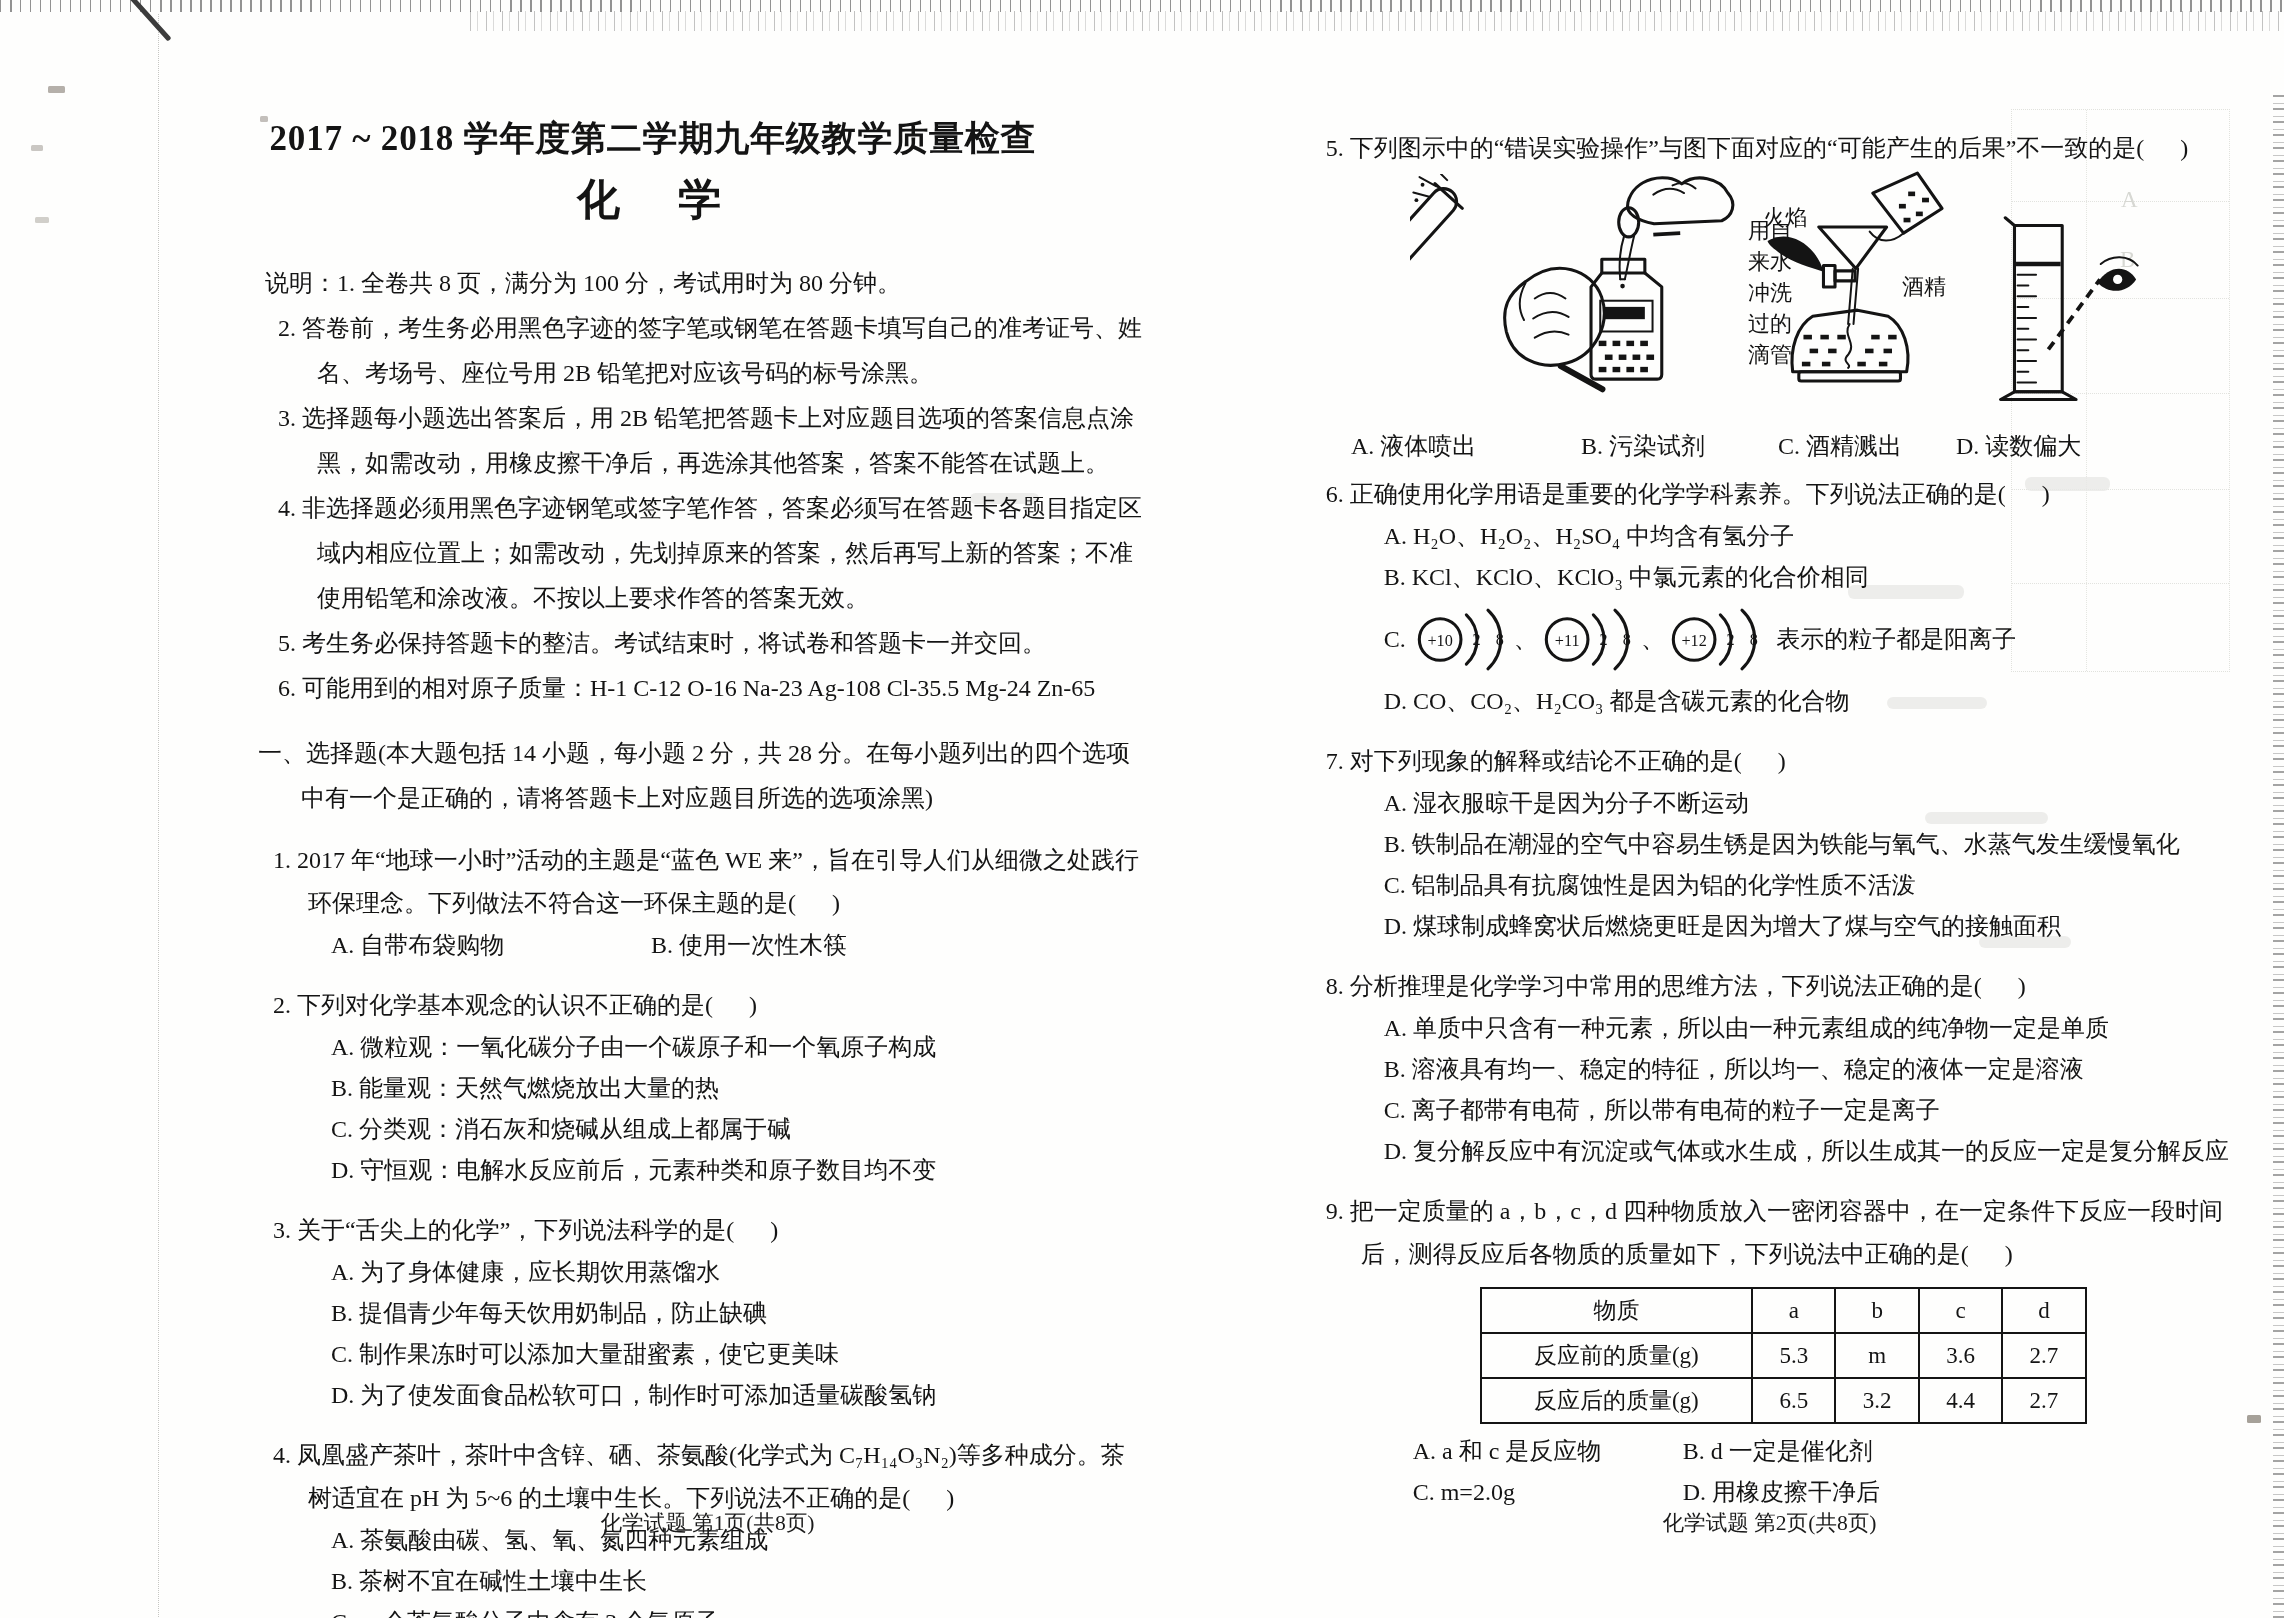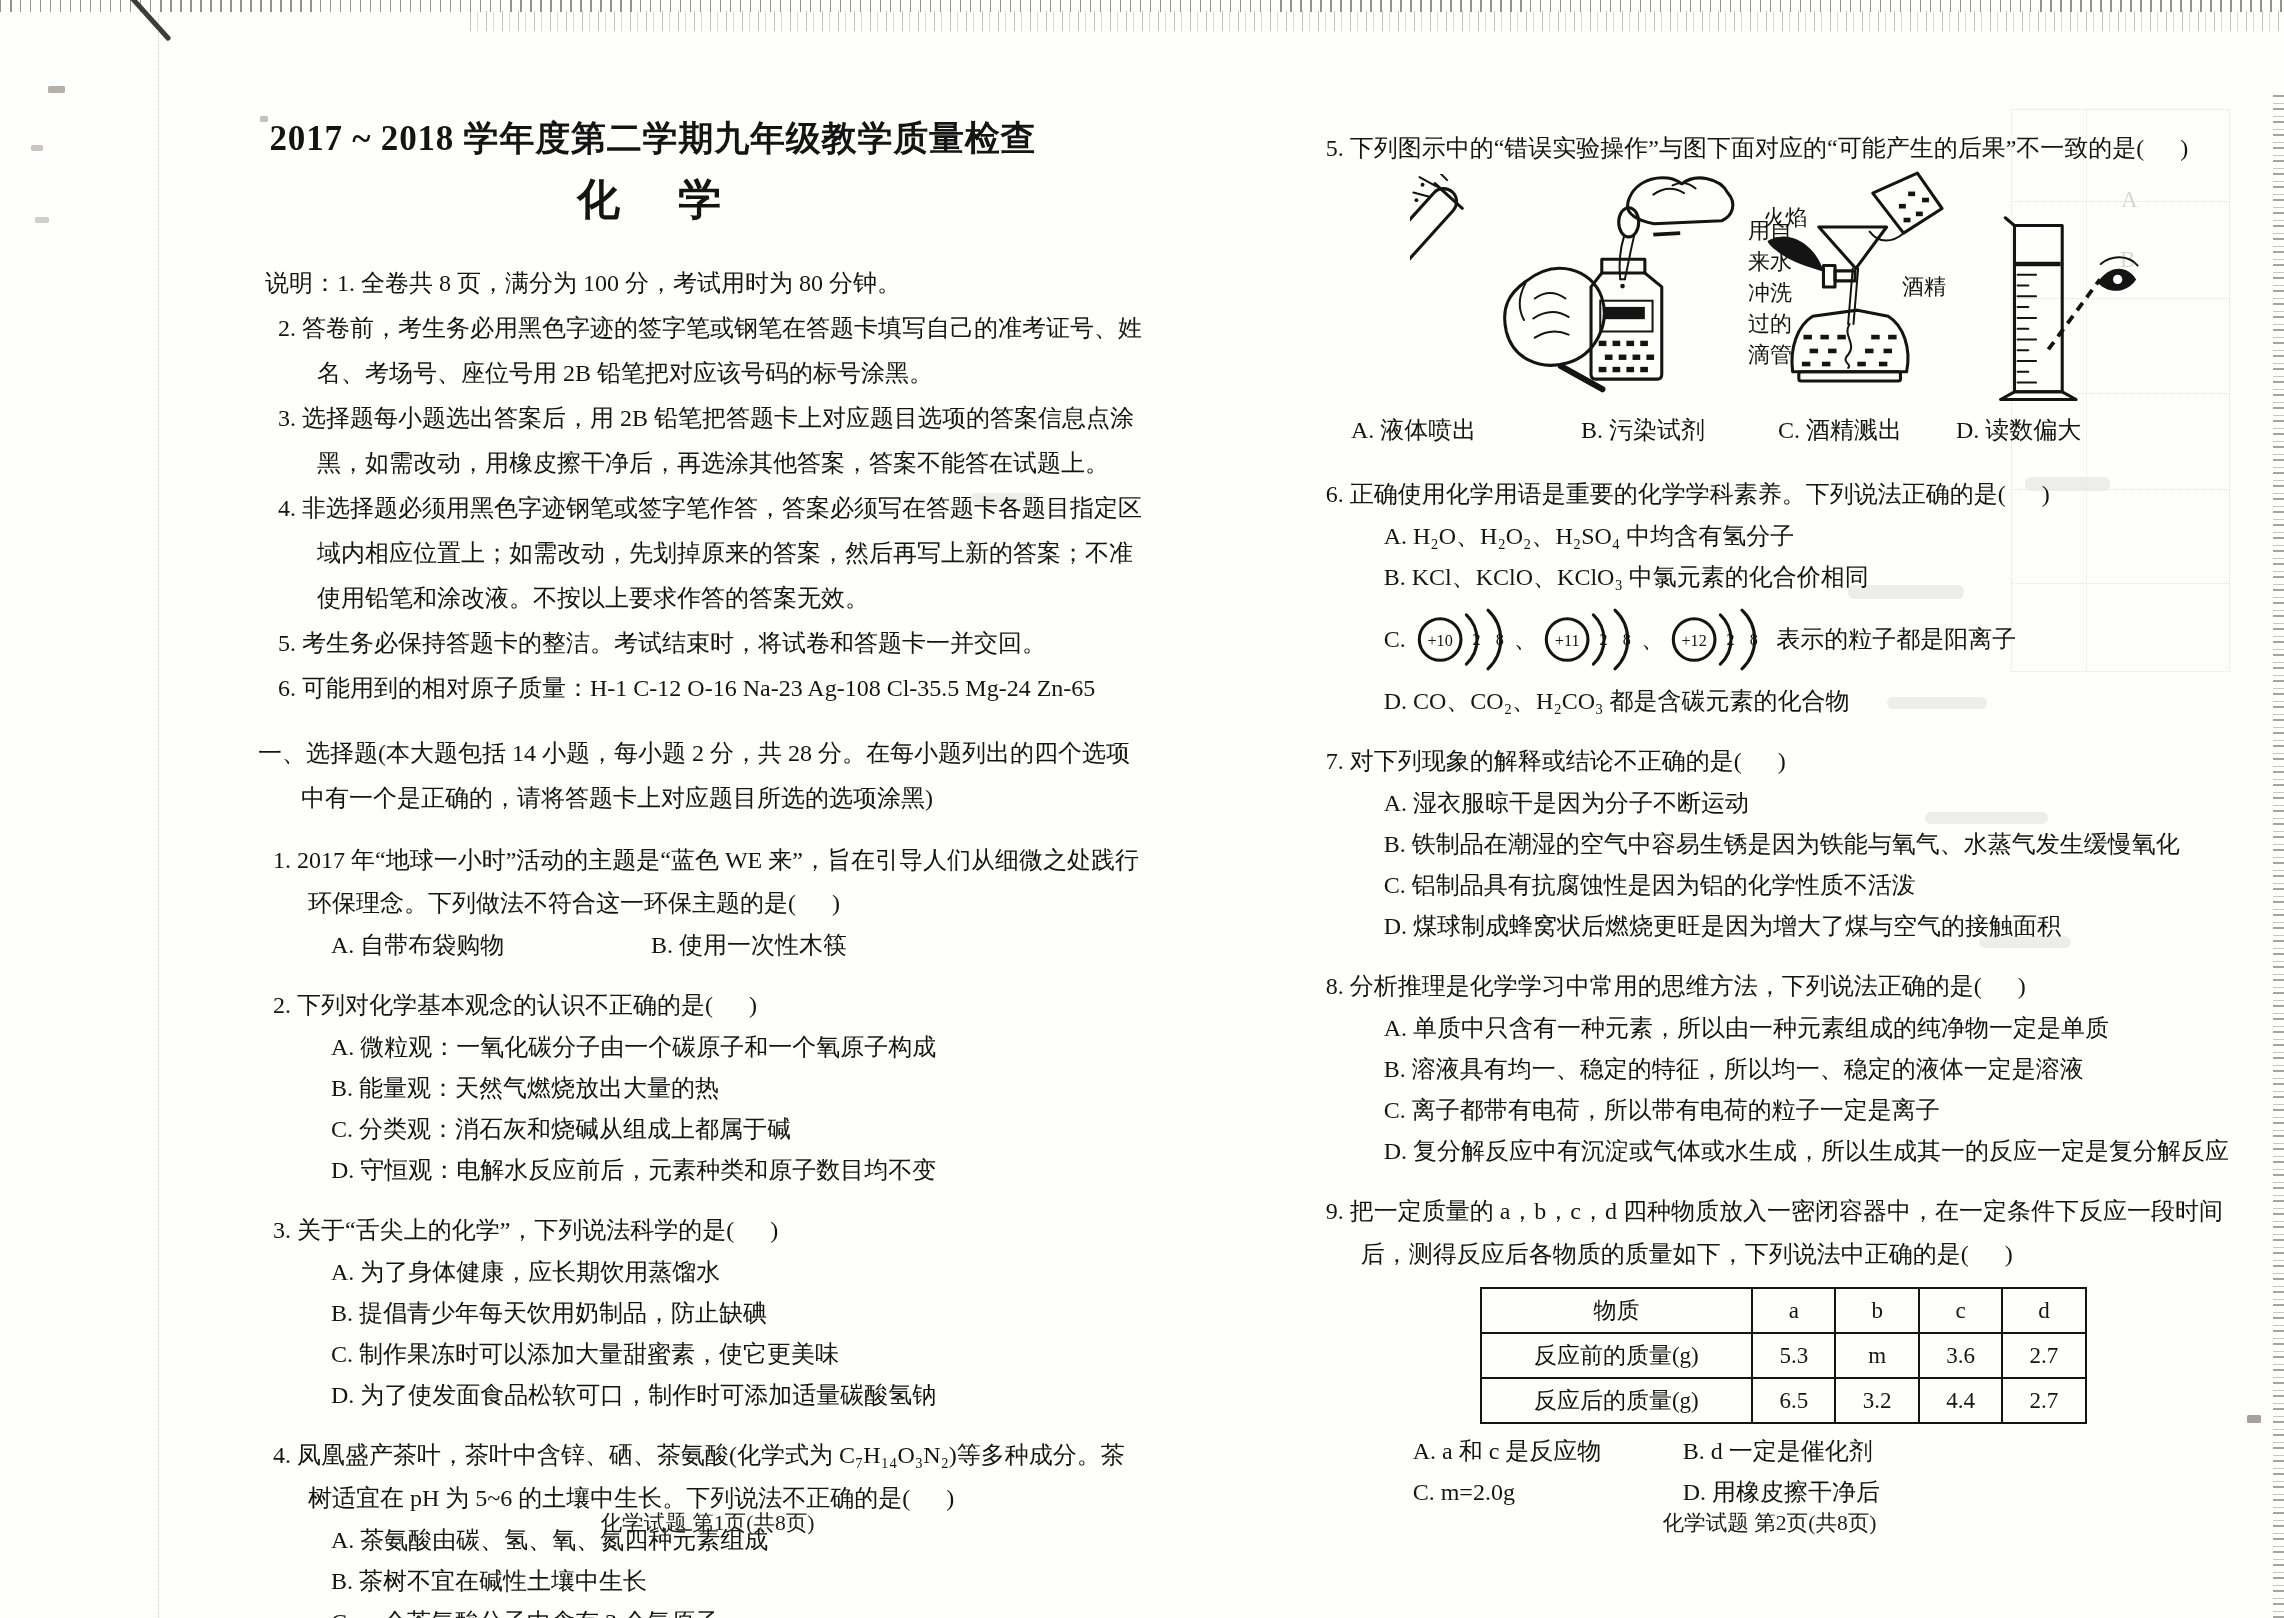--- a/index.html
+++ b/index.html
@@ -35,21 +35,21 @@
   .question{margin-left:110px;margin-top:18px;}
   .q-stem{padding-left:35px;text-indent:-35px;line-height:43px;}
   .q-options .opt{margin-left:58px;line-height:41px;}
   .opt-row{margin-left:58px;line-height:41px;}
   .opt-row .opt-cell{display:inline-block;width:320px;}
   .q9-row .opt-cell{display:inline-block;width:270px;}
 
   
   .fig-strip{position:relative;height:285px;}
   .fig{position:absolute;}
-  .caption{position:absolute;top:239px;font-size:24px;white-space:nowrap;}
+  .caption{position:absolute;top:255px;font-size:24px;white-space:nowrap;}
   .fig-label{position:absolute;font-size:22px;line-height:29px;}
   .dropper-note{position:absolute;width:51px;font-size:22px;line-height:31px;word-break:break-all;}
 
   svg .ln{fill:none;stroke:#141414;stroke-width:4;stroke-linecap:round;stroke-linejoin:round;}
   svg .thin{fill:none;stroke:#141414;stroke-width:2.6;stroke-linecap:round;}
   svg .fillb{fill:#141414;stroke:none;}
   svg text{font-family:"Liberation Serif","DejaVu Serif",serif;fill:#141414;}
 
   .atoms-row{margin-left:58px;display:flex;align-items:center;height:83px;}
   .atoms-row .sep{margin:0 6.2px;}

